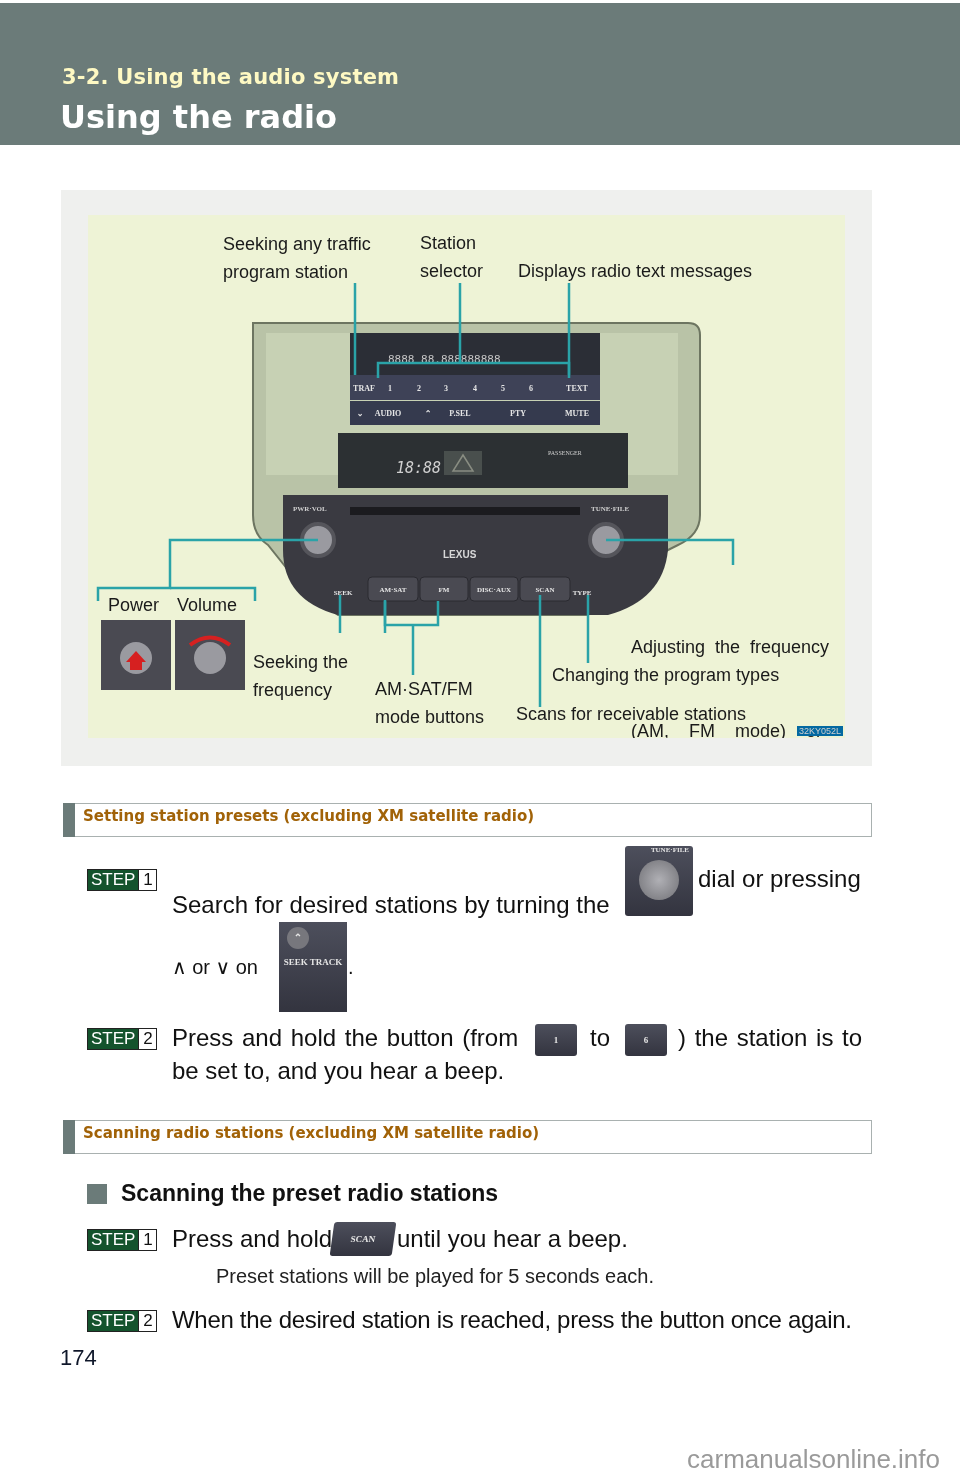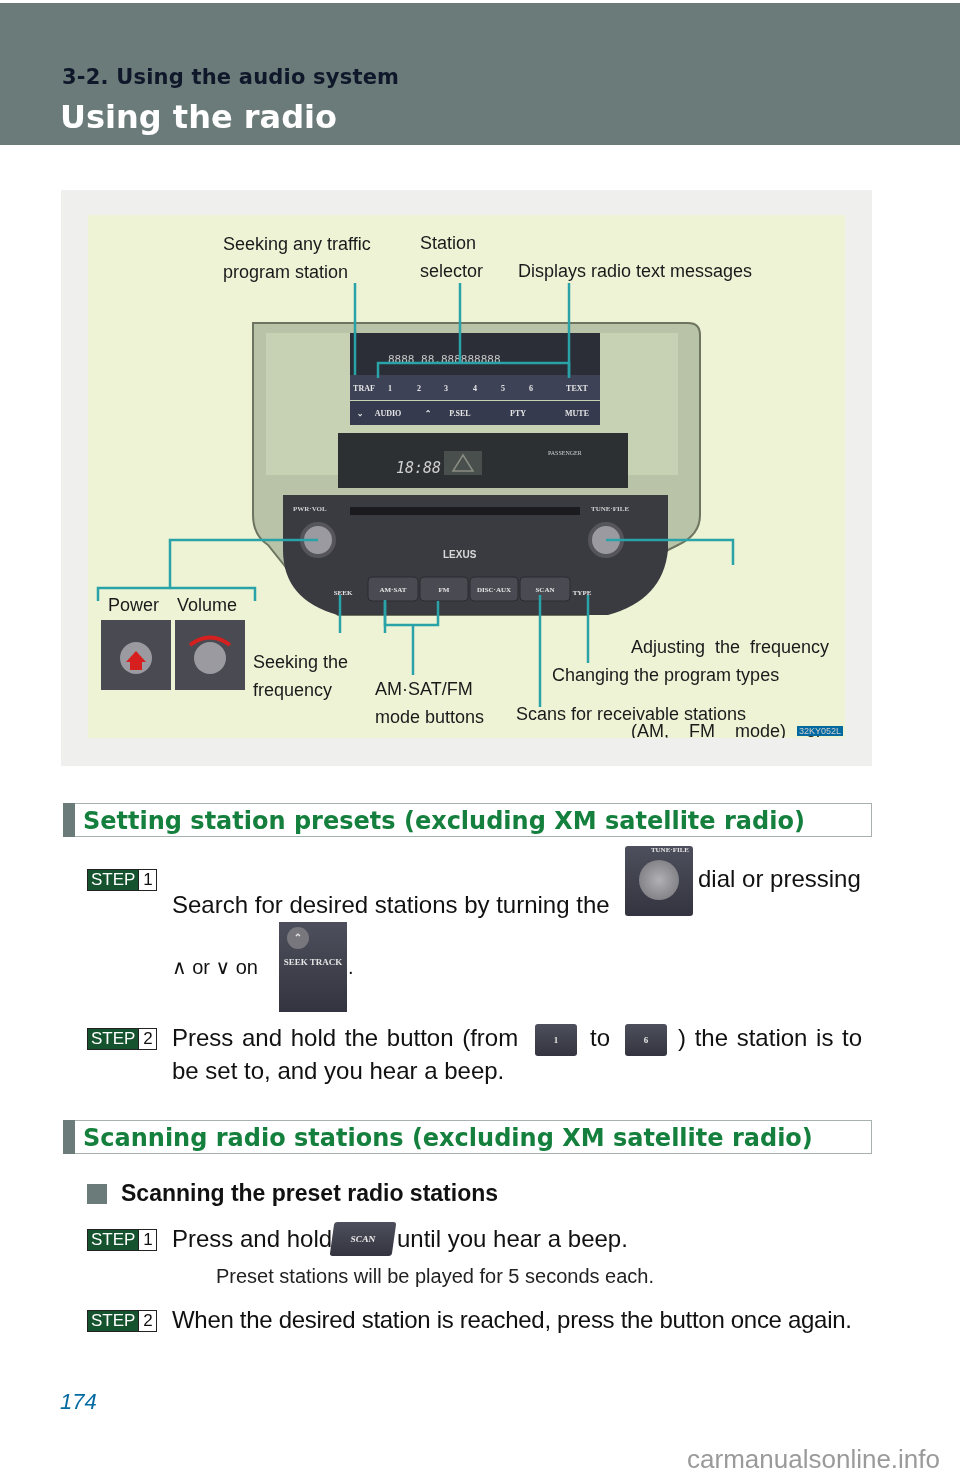--- a/index.html
+++ b/index.html
@@ -1,43 +1,43 @@
 <!DOCTYPE html>
 <html><head>
 <meta charset="utf-8">
 <style>
   * { box-sizing: border-box; margin: 0; padding: 0; }
   html, body { width: 960px; height: 1484px; background: #ffffff; overflow: hidden; }
   body { position: relative; font-family: "DejaVu Sans", sans-serif; color: #1a1a1a; }
 
   .header { position: absolute; left: 0; top: 0; width: 960px; height: 145px; background: #6b7b79; border-top: 3px solid #ffffff; }
-  .header .section { position: absolute; left: 62px; top: 62px; font-size: 21px; font-weight: bold; color: #0f172a; letter-spacing: 0.2px; }
+  .header .section { position: absolute; left: 62px; top: 62px; font-size: 21px; font-weight: bold; color: #fef9c3; letter-spacing: 0.2px; }
   .header .title { position: absolute; left: 60px; top: 95px; font-size: 32px; font-weight: bold; color: #ffffff; }
 
   .figure-frame { position: absolute; left: 61px; top: 190px; width: 811px; height: 576px; background: #eff0ee; }
   .figure { position: absolute; left: 88px; top: 215px; width: 757px; height: 523px; background: #eef3d6; overflow: hidden; }
   .figure svg { position: absolute; left: 0; top: 0; }
   .lbl { position: absolute; font-family: "Liberation Sans", sans-serif; font-size: 18px; line-height: 28px; color: #1a1a1a; }
   .fig-code { position: absolute; right: 2px; bottom: 2px; background: #0369a1; color: #cfcfcf; font-family: "Liberation Sans", sans-serif; font-size: 9px; padding: 0 2px; }
 
   .sec-head { position: absolute; left: 63px; width: 809px; height: 34px; border: 1px solid #a9b1b0; background: #fff; }
   .sec-head .bar { position: absolute; left: -1px; top: -1px; width: 12px; height: 34px; background: #6b7b79; }
-  .sec-head .txt { position: absolute; left: 19px; top: 3px; font-size: 24px; font-weight: bold; color: #15803d; white-space: nowrap; }
+  .sec-head .txt { position: absolute; left: 19px; top: 3px; font-size: 15px; font-weight: bold; color: #a16207; white-space: nowrap; }
 
   .step { position: absolute; left: 87px; height: 22px; display: flex; border: 1px solid #222; font-family: "Liberation Sans", sans-serif; font-size: 17px; line-height: 20px; }
   .step .s { background: #14532d; color: #fff; padding: 0 3px; }
   .step .n { background: #fff; color: #111; width: 18px; text-align: center; border-left: 1px solid #222; }
 
   .body-text { position: absolute; font-family: "Liberation Sans", sans-serif; font-size: 24px; line-height: 32px; color: #111; white-space: nowrap; }
   .note { position: absolute; font-family: "Liberation Sans", sans-serif; font-size: 20px; color: #222; white-space: nowrap; margin-left: 44px; }
   .sub-head { position: absolute; left: 87px; top: 1180px; font-family: "Liberation Sans", sans-serif; font-size: 23px; font-weight: bold; color: #111; display: flex; align-items: center; gap: 6px; }
   .sub-head .sq { width: 20px; height: 20px; background: #6b7b79; margin-right: 8px; }
 
   .inline-img { position: absolute; background: linear-gradient(#4d4f5c, #33343f); border-radius: 3px; color: #e5e5e5; font-family: "Liberation Serif", serif; font-size: 9px; font-weight: bold; text-align: center; }
-  .page-num { position: absolute; left: 60px; top: 1389px; font-family: "Liberation Sans", sans-serif; font-size: 22px; color: #0369a1; font-style: italic; }
+  .page-num { position: absolute; left: 60px; top: 1345px; font-family: "Liberation Sans", sans-serif; font-size: 22px; color: #0f172a; }
   .watermark { position: absolute; right: 20px; top: 1444px; font-family: "Liberation Sans", sans-serif; font-size: 26px; color: #9a9a9a; }
 </style>
 </head>
 <body>
 
 <div class="header">
   <div class="section">3-2. Using the audio system</div>
   <div class="title">Using the radio</div>
 </div>
 

